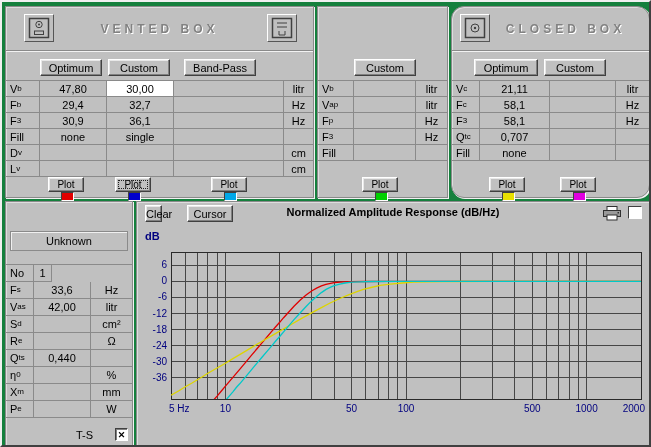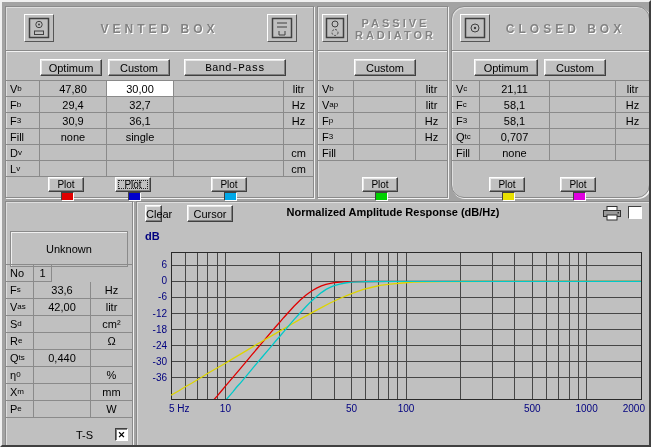--- a/index.html
+++ b/index.html
@@ -1,18 +1,18 @@
 <!DOCTYPE html>
 <html><head>
 <meta charset="utf-8">
 <style>
   *{margin:0;padding:0;box-sizing:border-box;}
   html,body{background:#808080;}
   body{font-family:"Liberation Sans",sans-serif;font-size:11px;color:#000;}
-  .window{position:relative;width:651px;height:447px;background:#a3a3a3;
+  .window{position:relative;width:651px;height:447px;background:#15803d;
     border:2px solid;border-color:#f0f0f0 #404040 #404040 #f0f0f0;overflow:hidden;}
   .panel{position:absolute;background:#c0c0c0;border:1px solid #8a8a8a;
     box-shadow:1px 1px 0 #f2f2f2, inset 1px 1px 0 #dedede;}
   .phead{position:absolute;left:0;right:0;top:0;height:44px;
     border-bottom:1px solid #8a8a8a;box-shadow:0 1px 0 #f2f2f2;}
   .phead2{height:24px;}
   .ptitle{position:absolute;top:0;bottom:0;left:0;right:0;display:flex;align-items:center;justify-content:center;
     font-weight:bold;letter-spacing:4px;color:#828282;text-shadow:1px 1px 0 #ffffff;font-size:12px;}
   .ptitle.small{font-size:11px;letter-spacing:3px;}
   .ptitle.twolines{flex-direction:column;line-height:12px;left:26px;}
@@ -31,21 +31,21 @@
   .tbl .lbl{justify-content:flex-start;padding-left:4px;}
   .tbl .unit{border-right:none;}
   .tbl .edit{background:#ffffff;}
   sub{font-size:8px;line-height:0;}
   .plotrow{position:absolute;left:0;right:0;bottom:4px;height:16px;}
   .plotgrp{position:absolute;top:0;display:flex;align-items:center;flex-direction:column;}
   .plotbtn{width:36px;height:15px;font-size:10px;padding:0;}
   .swatch{display:inline-block;width:13px;height:9px;margin-left:3px;
     border:1px solid;border-color:#404040 #ffffff #ffffff #404040;}
   
-  .spk-name{position:absolute;left:4px;right:4px;top:29px;height:36px;
+  .spk-name{position:absolute;left:4px;right:4px;top:29px;height:20px;
     border:1px solid #8a8a8a;box-shadow:inset 1px 1px 0 #f0f0f0;
     display:flex;align-items:center;justify-content:center;}
   .ts-row{position:absolute;right:4px;bottom:4px;display:flex;align-items:center;gap:22px;margin-left:36px;}
   .checkbox{width:13px;height:13px;background:#fff;border:1px solid;border-color:#404040 #ffffff #ffffff #404040;
     box-shadow:inset 1px 1px 0 #808080;display:flex;align-items:center;justify-content:center;
     font-size:9px;font-weight:bold;}
   
   .chart-toolbar{position:absolute;left:0;right:0;top:0;height:23px;}
   .chart-title{position:absolute;left:0;right:0;top:4px;text-align:center;font-weight:bold;pointer-events:none;}
   .toolbtn{position:absolute;top:3px;}
@@ -75,21 +75,21 @@
         <svg width="22" height="22" viewBox="0 0 22 22">
           <rect x="1.5" y="1.5" width="19" height="19" fill="none" stroke="#404040" stroke-width="1.5"></rect>
           <path d="M6 6 L16 6 M6 10 L16 10" stroke="#404040" fill="none"></path>
           <path d="M8 14 L8 18 L14 18 L14 14" stroke="#404040" fill="none"></path>
         </svg>
       </span>
     </div>
     <div class="btnrow" style="top:52px;">
       <button class="btn colbtn" style="left:34px;width:62px;">Optimum</button>
       <button class="btn colbtn" style="left:102px;width:62px;">Custom</button>
-      <button class="btn colbtn" style="left:178px;width:102px;font-family:Liberation Mono, monospace;">Band-Pass</button>
+      <button class="btn colbtn" style="left:178px;width:72px;">Band-Pass</button>
     </div>
     <div class="tbl" style="top:73px;grid-template-columns:34px 67px 67px 110px 1fr;grid-auto-rows:16px;">
       <div class="c lbl">V<sub>b</sub></div>
       <div class="c val">47,80</div>
       <div class="c val edit">30,00</div>
       <div class="c val"></div>
       <div class="c unit">litr</div>
 
       <div class="c lbl">F<sub>b</sub></div>
       <div class="c val">29,4</div>
@@ -131,33 +131,20 @@
         <span class="swatch" style="background: rgb(0, 0, 204);"></span>
       </span>
       <span class="plotgrp" style="left:205px;">
         <button class="btn plotbtn">Plot</button>
         <span class="swatch" style="background: rgb(0, 168, 232);"></span>
       </span>
     </div>
   </div>
 
   <div class="panel" style="left:315px;top:4px;width:131px;height:192px;">
-    <div class="phead">
-      <span class="icon-tile" style="left:4px;width:26px;">
-        <svg width="20" height="22" viewBox="0 0 20 22">
-          <rect x="1.5" y="1.5" width="17" height="19" fill="none" stroke="#404040" stroke-width="1.5"></rect>
-          <circle cx="10" cy="7" r="3" fill="none" stroke="#404040"></circle>
-          <circle cx="10" cy="15.5" r="3" fill="none" stroke="#404040" stroke-dasharray="2 1.5"></circle>
-        </svg>
-      </span>
-      <div class="ptitle small twolines">
-        <span>PASSIVE</span>
-        <span>RADIATOR</span>
-      </div>
-    </div>
     <div class="btnrow" style="top:52px;">
       <button class="btn colbtn" style="left:36px;width:62px;">Custom</button>
     </div>
     <div class="tbl" style="top:73px;grid-template-columns:36px 62px 1fr;grid-auto-rows:16px;">
       <div class="c lbl">V<sub>b</sub></div>
       <div class="c val"></div>
       <div class="c unit">litr</div>
 
       <div class="c lbl">V<sub>ap</sub></div>
       <div class="c val"></div>

